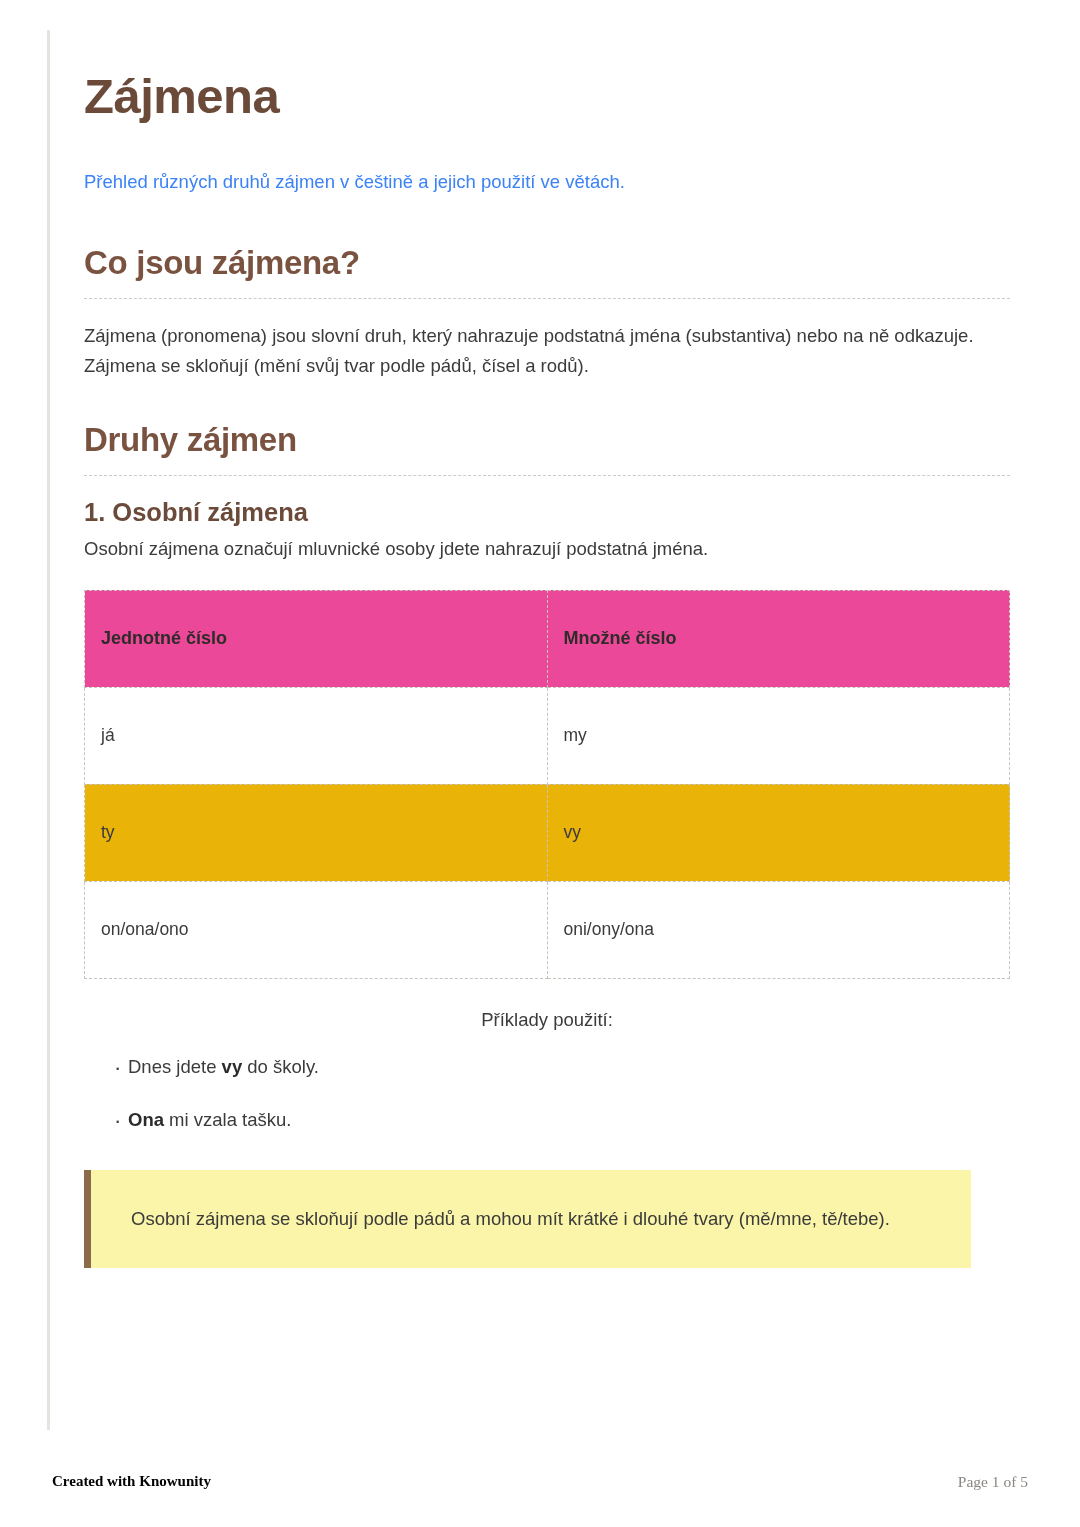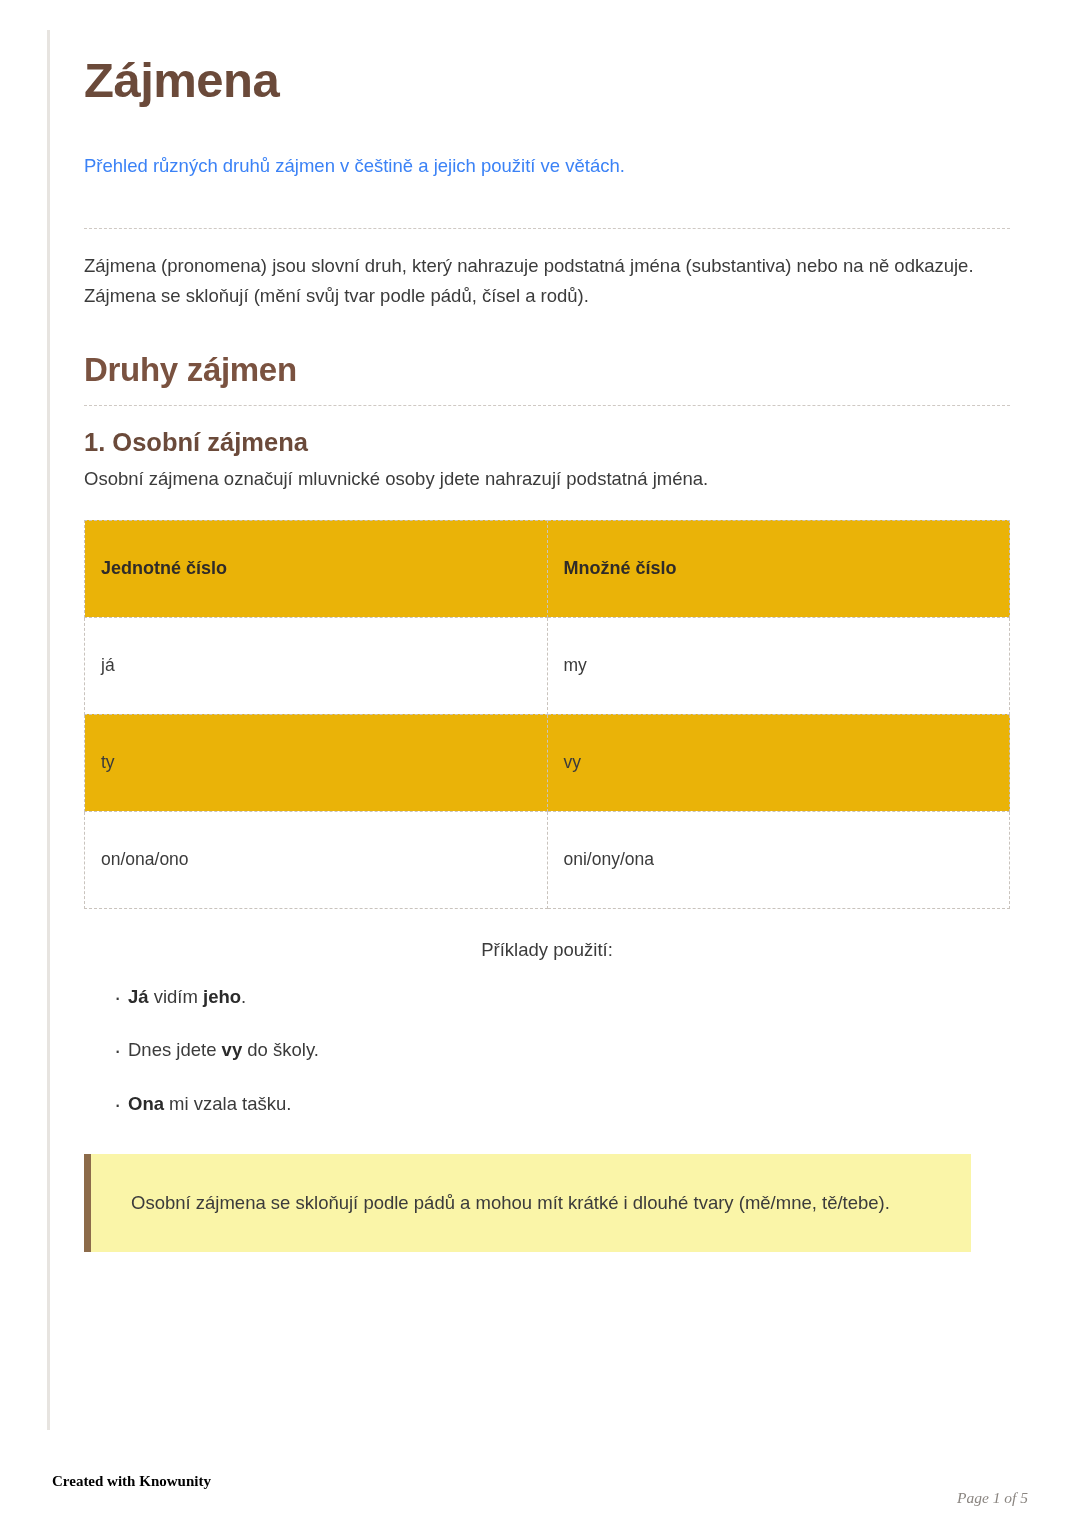--- a/index.html
+++ b/index.html
@@ -38,21 +38,21 @@
     left: 84px;
     top: 52px;
     width: 926px;
   }
 
   h1.doc-title {
     font-size: 49px;
     line-height: 1.15;
     font-weight: bold;
     color: #6b4a3a;
-    margin: 0 0 44px 0;
+    margin: 16px 0 44px 0;
     letter-spacing: -0.5px;
   }
 
   p.intro {
     font-size: 18.5px;
     line-height: 1.5;
     color: #3b82f6;
     margin: 0 0 48px 0;
   }
 
@@ -99,21 +99,21 @@
   }
   table.decl-table th,
   table.decl-table td {
     border: 1px dashed #c9c3bd;
     text-align: left;
     padding: 0 0 0 16px;
     font-size: 17.5px;
     color: #3b3b3b;
   }
   table.decl-table th {
-    background: #eab308;
+    background: #ec4899;
     height: 96px;
     font-weight: bold;
     color: #2f2b29;
     font-size: 18px;
   }
   table.decl-table td {
     height: 96px;
     background: #ffffff;
   }
   table.decl-table tr.alt td {
@@ -179,40 +179,40 @@
     left: 0;
     top: 0;
     font-family: "Liberation Serif", serif;
     font-weight: bold;
     font-size: 15px;
     color: #000000;
   }
   .footer .pageno {
     position: absolute;
     right: 0;
-    top: 16px;
+    top: 0;
     font-family: "Liberation Serif", serif;
     font-size: 15.5px;
     color: #8a8580;
-    font-style: italic;
   }
 </style>
 </head>
 <body>
 
 <div class="page">
 
   <div class="left-rule"></div>
 
   <div class="content">
 
     <h1 class="doc-title">Zájmena</h1>
 
     <p class="intro">Přehled různých druhů zájmen v češtině a jejich použití ve větách.</p>
 
+    <h2 class="section-title">Co jsou zájmena?</h2>
     <hr class="rule-dashed">
     <p class="body-text">Zájmena (pronomena) jsou slovní druh, který nahrazuje podstatná jména (substantiva) nebo na ně odkazuje. Zájmena se skloňují (mění svůj tvar podle pádů, čísel a rodů).</p>
 
     <h2 class="section-title">Druhy zájmen</h2>
     <hr class="rule-dashed">
 
     <h3 class="subsection-title">1. Osobní zájmena</h3>
     <p class="sub-body">Osobní zájmena označují mluvnické osoby jdete nahrazují podstatná jména.</p>
 
     <table class="decl-table">
@@ -234,21 +234,20 @@
         <tr>
           <td>on/ona/ono</td>
           <td>oni/ony/ona</td>
         </tr>
       </tbody>
     </table>
 
     <p class="examples-label">Příklady použití:</p>
 
     <ul class="examples">
-      <li><b>Já</b><span> vidím </span><b>jeho</b><span>.</span></li>
       <li><span>Dnes jdete </span><b>vy</b><span> do školy.</span></li>
       <li><b>Ona</b><span> mi vzala tašku.</span></li>
     </ul>
 
     <div class="callout">
       <p>Osobní zájmena se skloňují podle pádů a mohou mít krátké i dlouhé tvary (mě/mne, tě/tebe).</p>
     </div>
 
   </div>
 

